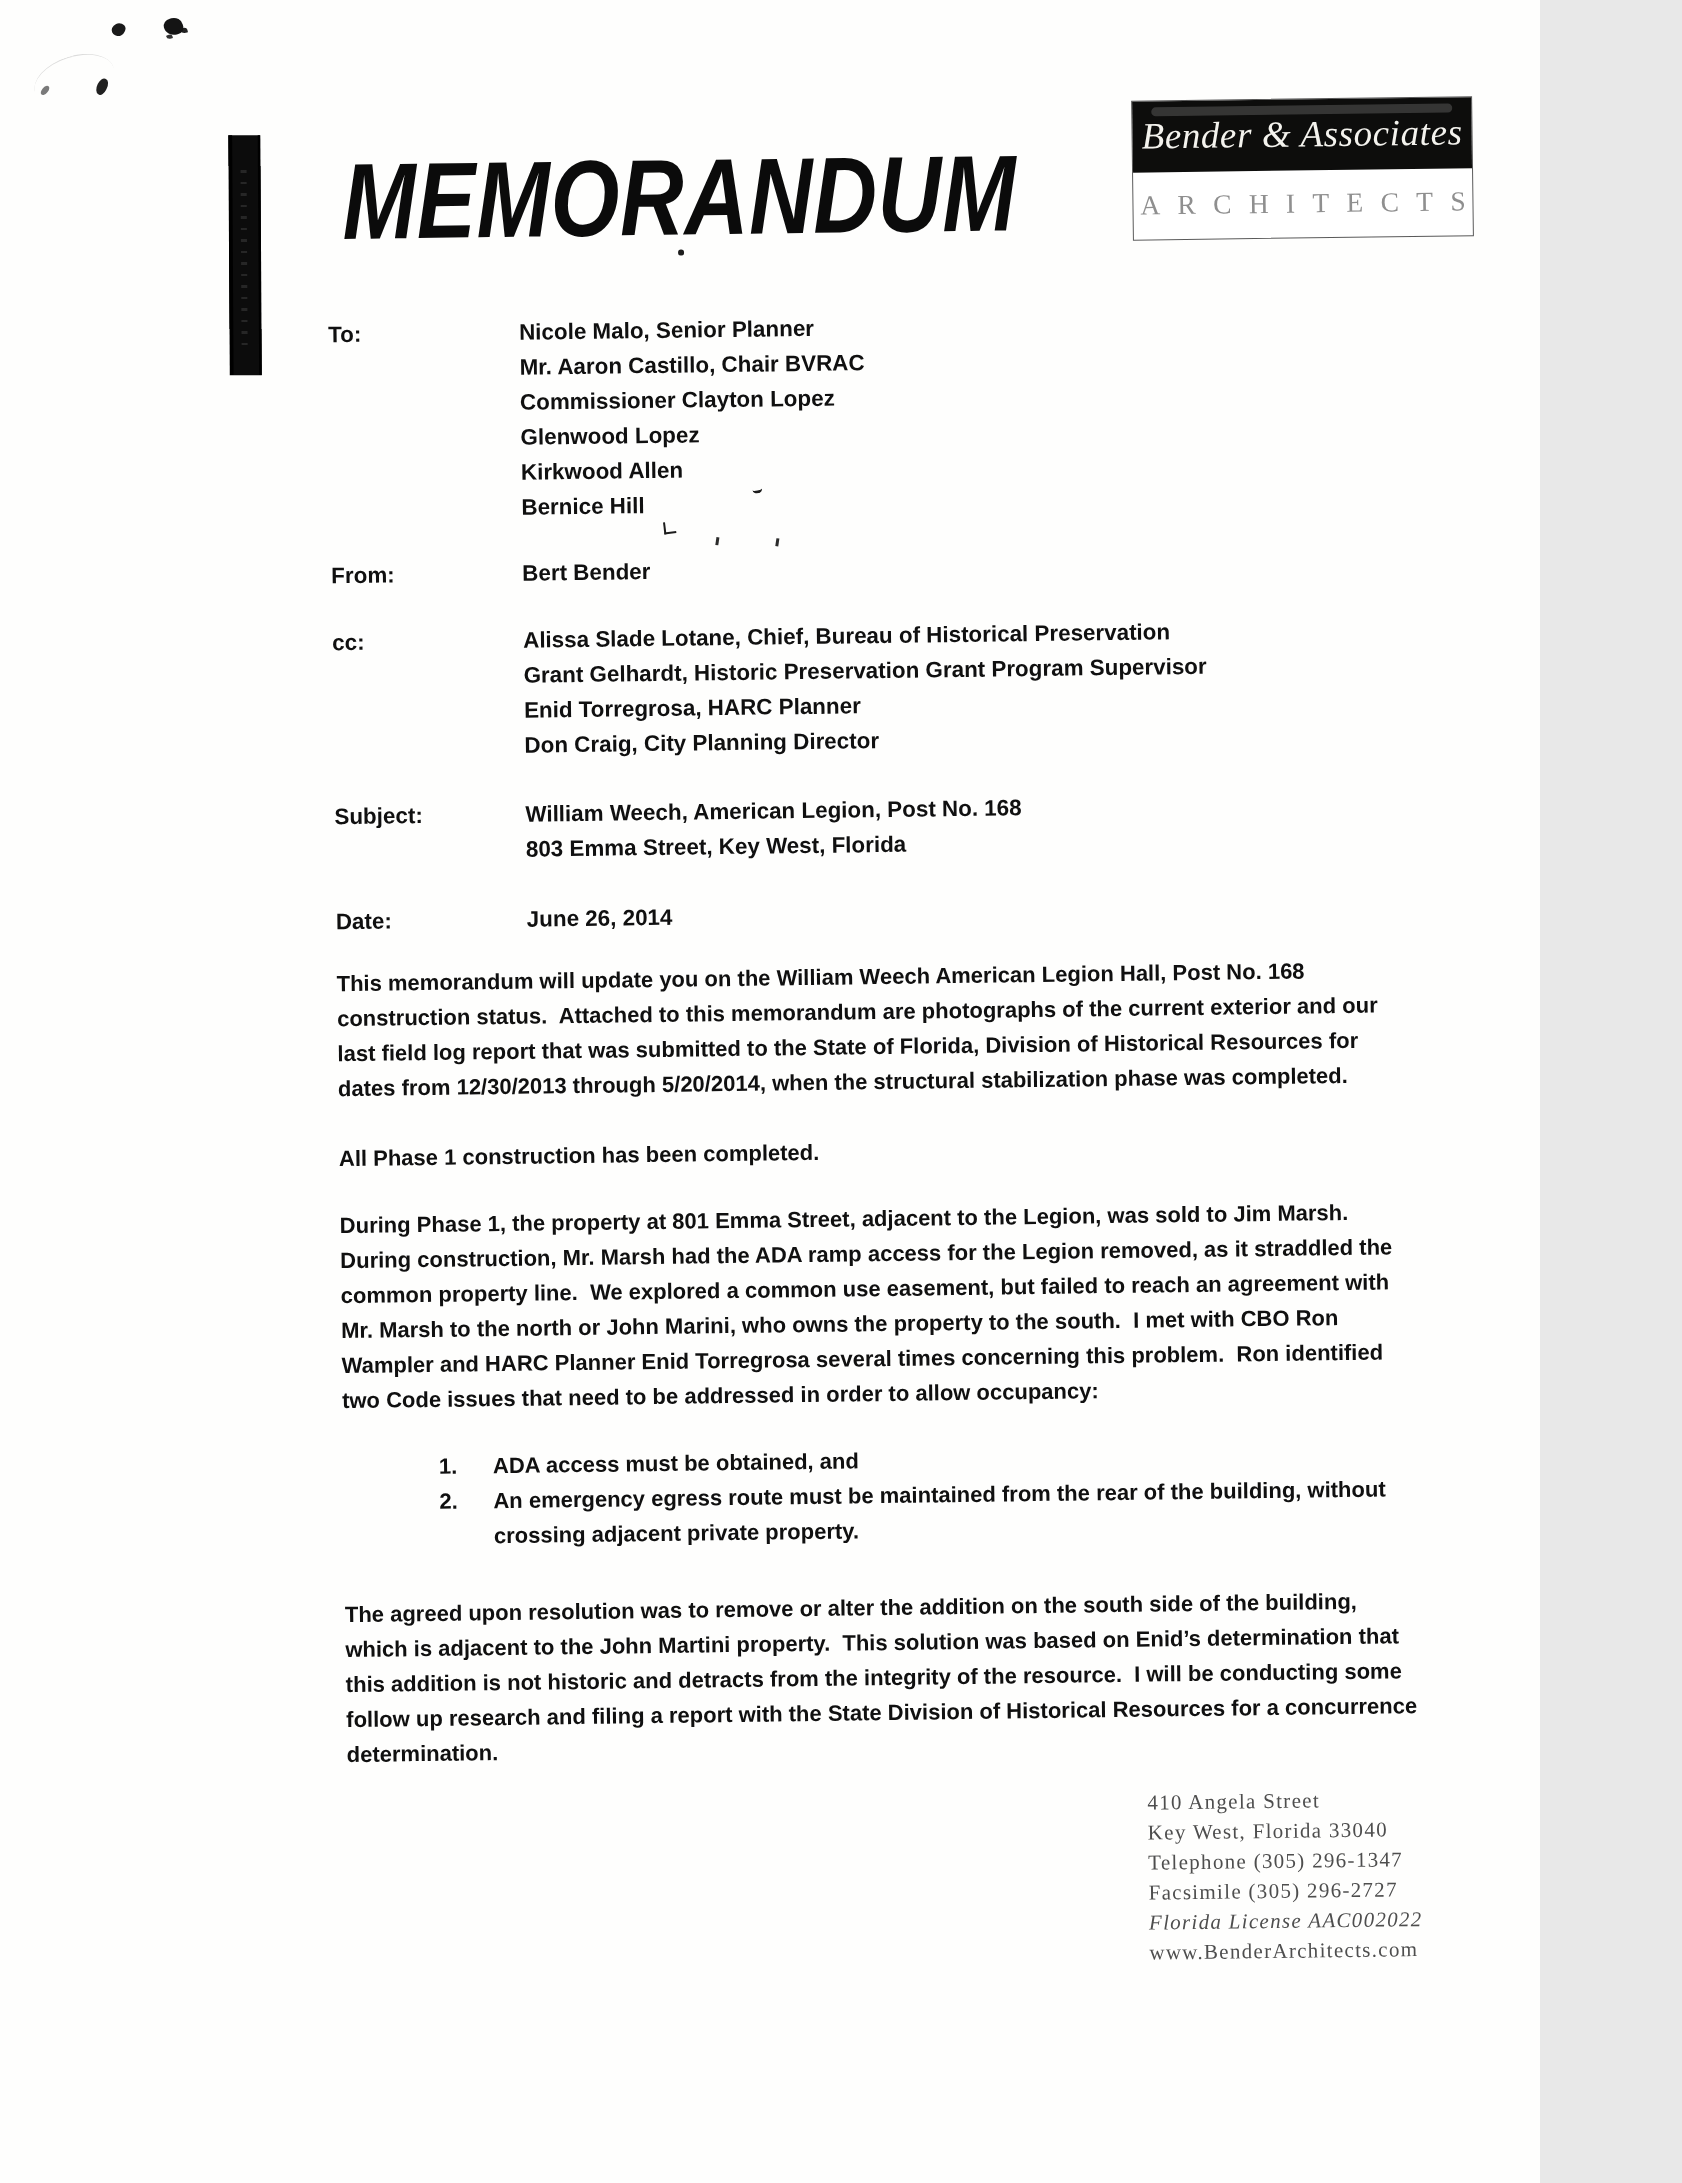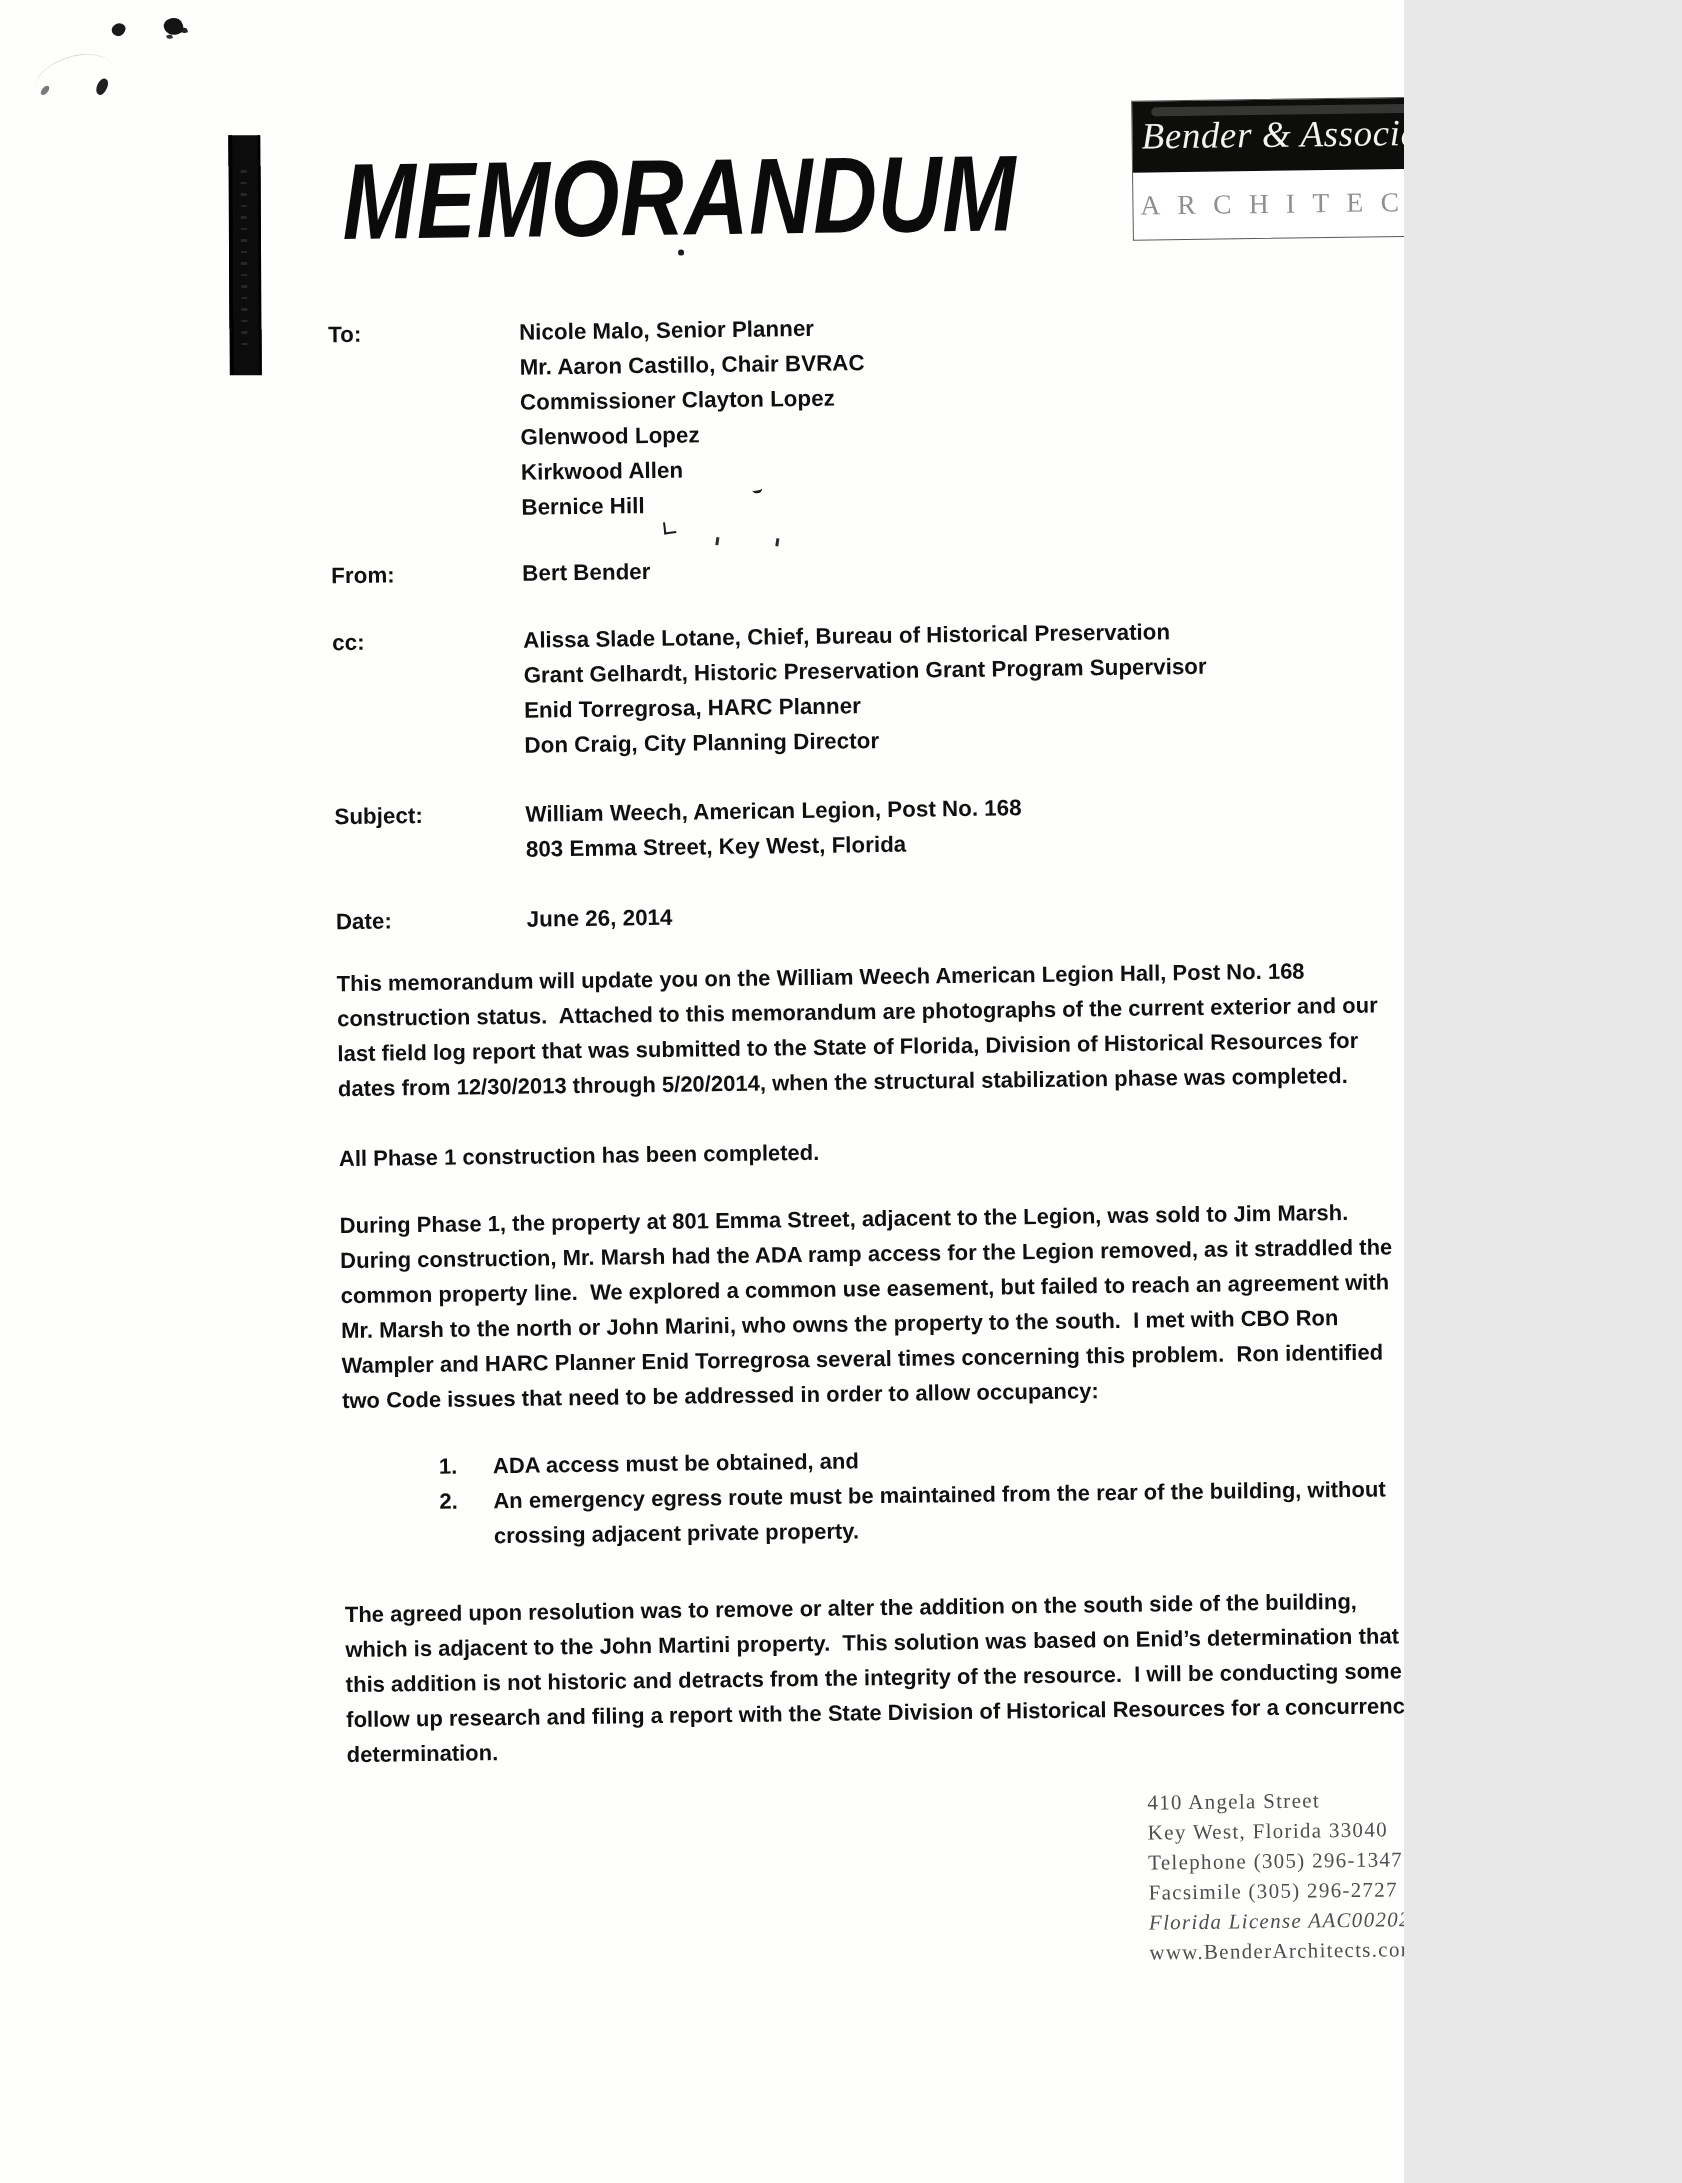--- a/index.html
+++ b/index.html
@@ -1,18 +1,18 @@
 <!DOCTYPE html>
 <html style="font-size:10.3px"><head>
 <meta charset="utf-8">
 <style>
   html,body{margin:0;padding:0;background:#e8e8e8;}
   .page{
     position:relative;
-    width:1404px;height:2183px;
+    width:1540px;height:2183px;
     background:#fefefd;
     overflow:hidden;
     font-family:"Liberation Sans",sans-serif;
     color:#101010;
   }
   .sheet{position:absolute;inset:0;transform:rotate(-0.75deg);transform-origin:577px 1089px;}
 
   
   .accent-bar{
     position:absolute;left:240px;top:131px;width:32px;height:240px;

